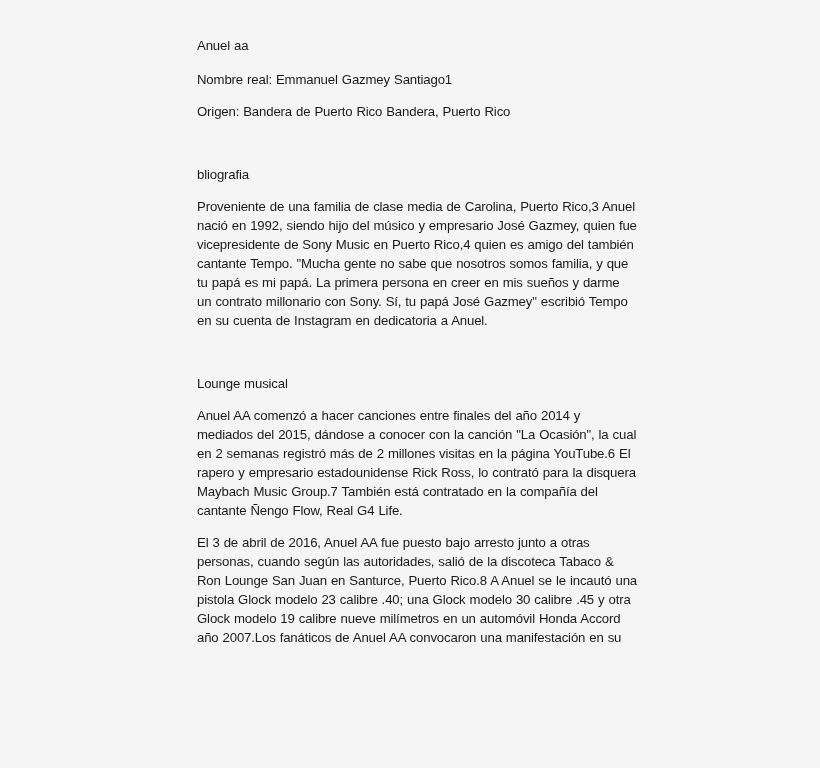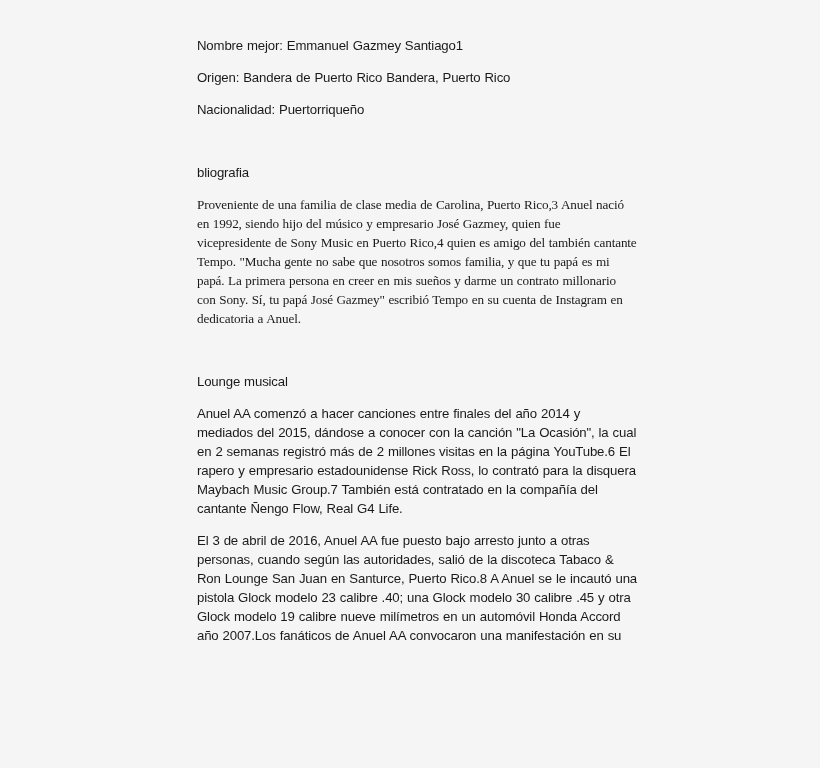--- a/index.html
+++ b/index.html
@@ -26,38 +26,35 @@
     }
     .line-block {
       margin: 0;
       line-height: 19px;
     }
     .title { margin-bottom: 15px; }
     .intro { margin-bottom: 13px; }
     .field { margin-bottom: 13px; line-height: 19px; }
     .section-head { margin-bottom: 13px; margin-top: 44px; }
     .para { margin-bottom: 13px; }
-    .para.bio { margin-bottom: 36px; font-family: Liberation Serif, serif; }
+    .para.bio { margin-bottom: 36px; }
   </style>
 </head>
 <body>
 
 <div class="doc">
+  <p class="line-block title">Anuel aa</p>
 
   <div class="field">
-    <span>Nombre mejor:</span>
+    <span>Nombre real:</span>
     <span>Emmanuel Gazmey Santiago1</span>
   </div>
   <div class="field">
     <span>Origen:</span>
     <span>Bandera de Puerto Rico Bandera, Puerto Rico</span>
-  </div>
-  <div class="field">
-    <span>Nacionalidad:</span>
-    <span>Puertorriqueño</span>
   </div>
 
   <p class="line-block section-head">bliografia</p>
   <p class="line-block para bio">Proveniente de una familia de clase media de Carolina, Puerto Rico,3 Anuel nació en 1992, siendo hijo del músico y empresario José Gazmey, quien fue vicepresidente de Sony Music en Puerto Rico,4 quien es amigo del también cantante Tempo. "Mucha gente no sabe que nosotros somos familia, y que tu papá es mi papá. La primera persona en creer en mis sueños y darme un contrato millonario con Sony. Sí, tu papá José Gazmey" escribió Tempo en su cuenta de Instagram en dedicatoria a Anuel.</p>
 
   <p class="line-block section-head">Lounge musical</p>
   <p class="line-block para">Anuel AA comenzó a hacer canciones entre finales del año 2014 y mediados del 2015, dándose a conocer con la canción "La Ocasión", la cual en 2 semanas registró más de 2 millones visitas en la página YouTube.6 El rapero y empresario estadounidense Rick Ross, lo contrató para la disquera Maybach Music Group.7 También está contratado en la compañía del cantante Ñengo Flow, Real G4 Life.</p>
 
   <p class="line-block para">El 3 de abril de 2016, Anuel AA fue puesto bajo arresto junto a otras personas, cuando según las autoridades, salió de la discoteca Tabaco &amp; Ron Lounge San Juan en Santurce, Puerto Rico.8 A Anuel se le incautó una pistola Glock modelo 23 calibre .40; una Glock modelo 30 calibre .45 y otra Glock modelo 19 calibre nueve milímetros en un automóvil Honda Accord año 2007.Los fanáticos de Anuel AA convocaron una manifestación en su</p>
 </div>

